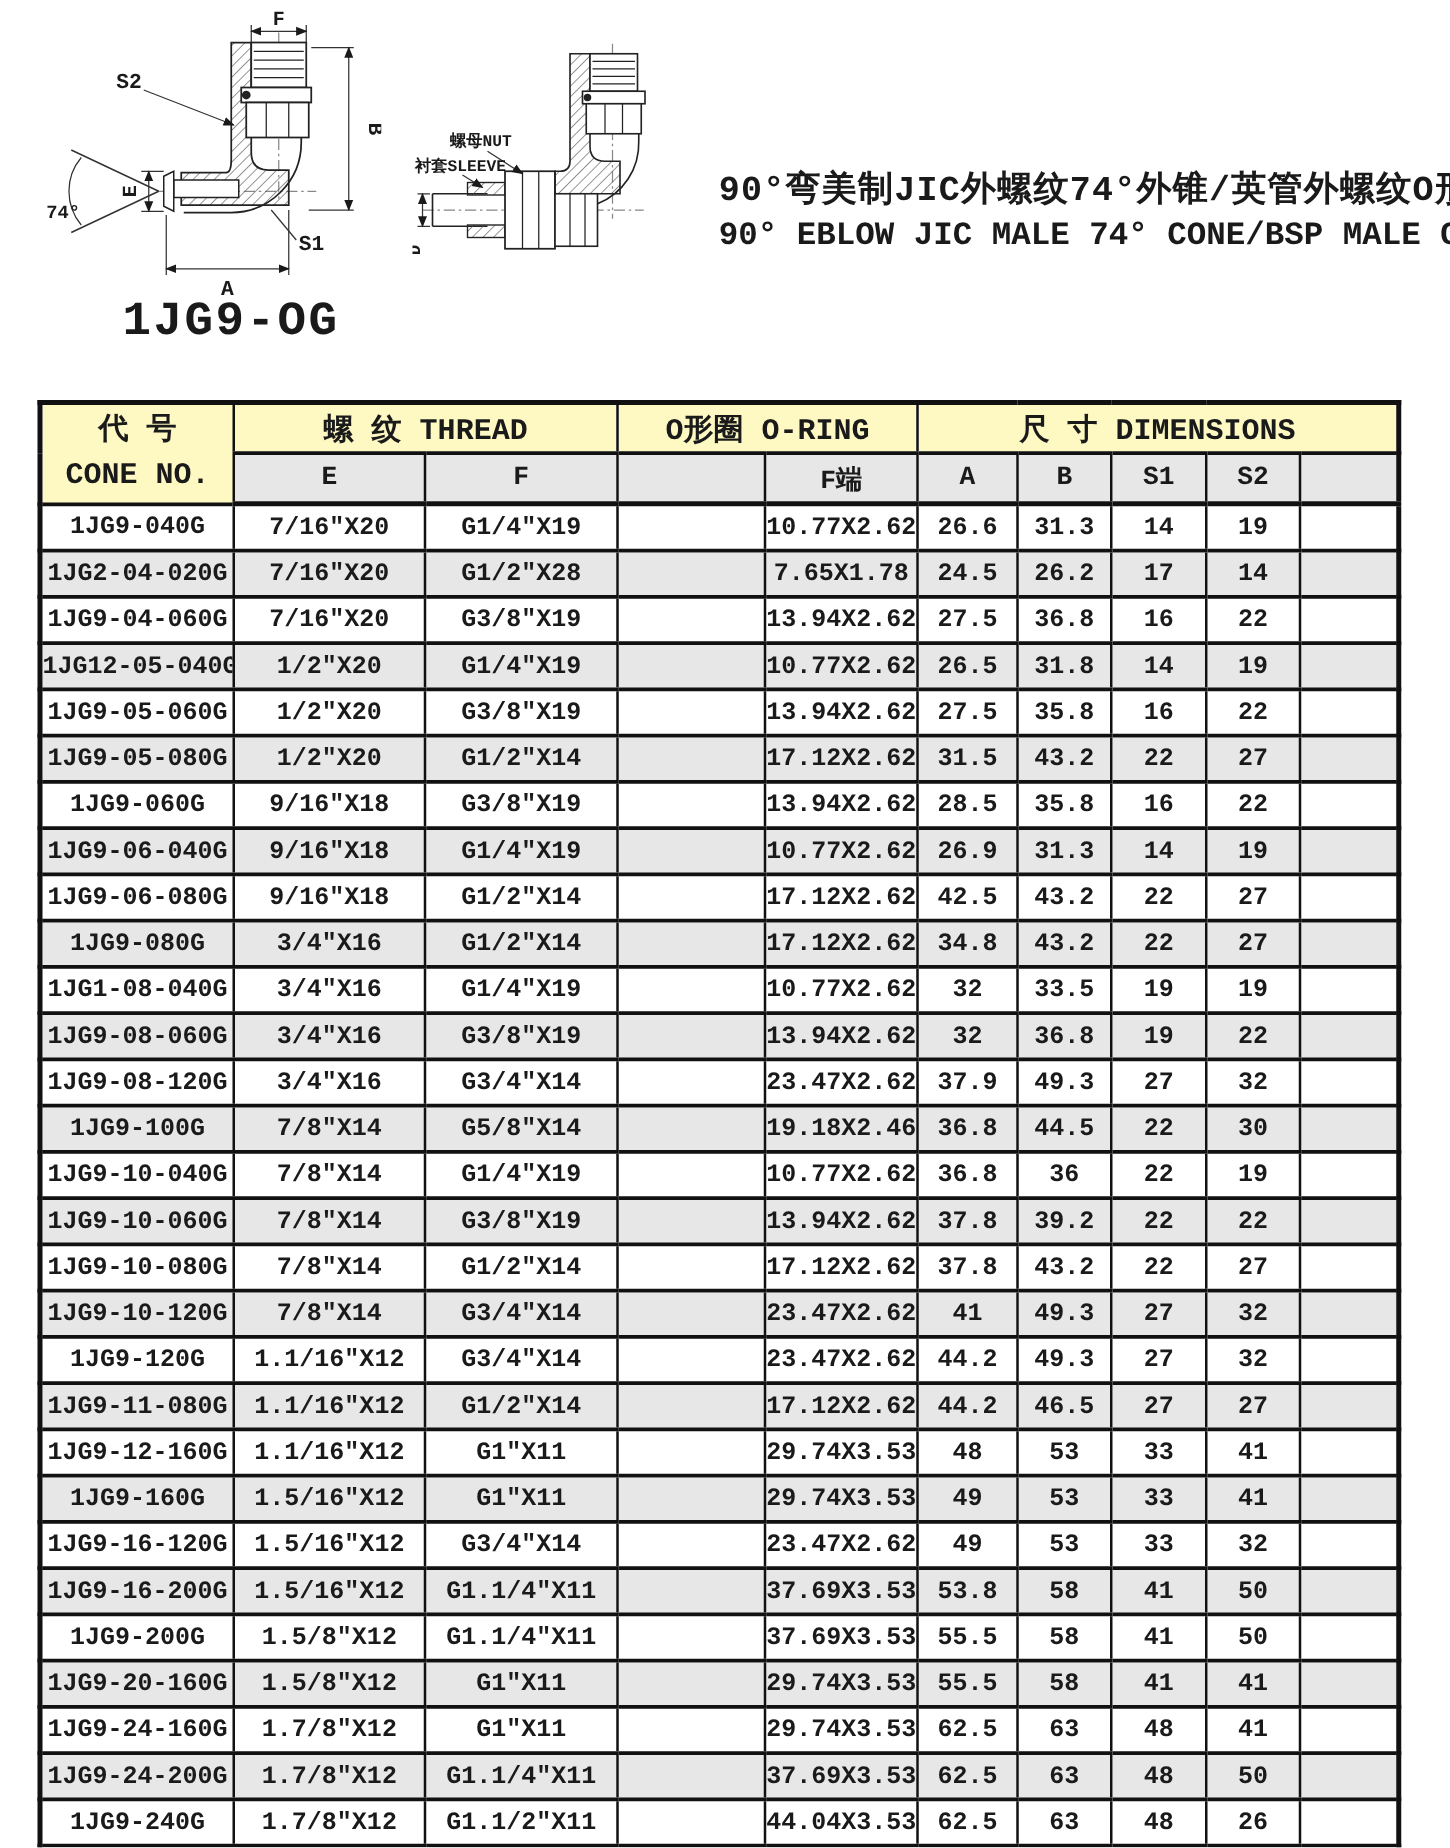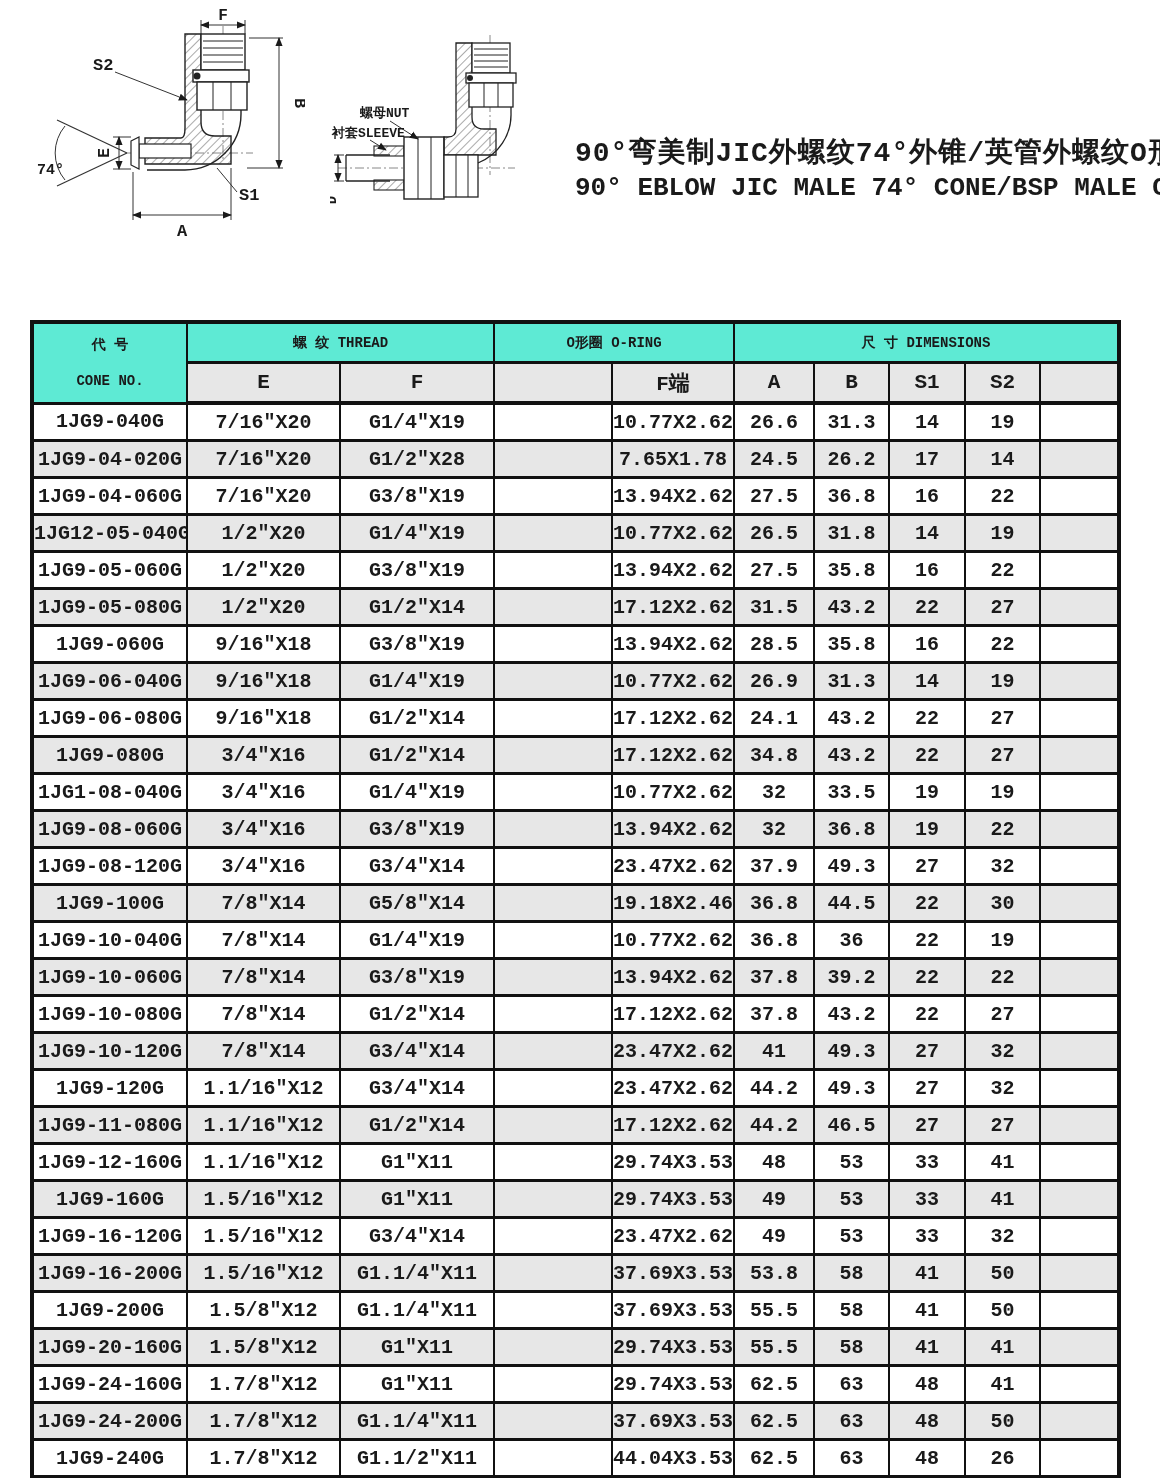--- a/index.html
+++ b/index.html
@@ -32,21 +32,21 @@
     border:4px solid #111;
   }
   table.spec td{
     border:2px solid #111;
     border-top-width:3px;border-bottom-width:3px;
     text-align:center;vertical-align:middle;
     font-size:20px;font-weight:bold;
     padding:0;white-space:nowrap;overflow:hidden;
     height:34px;
   }
-  tr.h1 td{height:37px;border-bottom-width:2px;background:#5eead4;font-size:14px;}
+  tr.h1 td{height:37px;border-bottom-width:2px;background:#fef9c3;font-size:24px;}
   tr.h2 td{height:37px;border-bottom-width:4px;background:#e7e7e7;font-size:21px;}
   td.part-head{border-bottom-width:4px;}
   td.part-head div{line-height:36px;}
   tbody tr:nth-child(even) td{background:#e7e7e7;}
   tfoot td.note{
     border-top-width:3px;
     text-align:left;vertical-align:top;
     font-size:19px;font-weight:bold;
     padding:5px 8px 4px 6px;
     white-space:nowrap;
@@ -116,20 +116,21 @@
     <line x1="98" y1="207" x2="196" y2="207" stroke="#333" stroke-width="1" marker-start="url(#ar1)" marker-end="url(#ar1)"></line>
     <text x="147" y="228" font-size="17" font-weight="bold" text-anchor="middle">A</text>
 
     <text x="58" y="62" font-size="17" font-weight="bold">S2</text>
     <line x1="80" y1="64" x2="152" y2="92" stroke="#333" stroke-width="1" marker-end="url(#ar1)"></line>
 
     <text x="204" y="192" font-size="17" font-weight="bold">S1</text>
     <line x1="202" y1="184" x2="182" y2="160" stroke="#333" stroke-width="1"></line>
   </svg>
 
+  <div class="part-code">1JG9-OG</div>
 
   <svg id="drawing2" class="drawing" width="250" height="215" viewBox="0 0 250 215">
     <defs>
       <pattern id="h2" width="6" height="6" patternUnits="userSpaceOnUse" patternTransform="rotate(45)">
         <line x1="0" y1="0" x2="0" y2="6" stroke="#555" stroke-width="1"></line>
       </pattern>
       <marker id="ar2" viewBox="0 0 10 10" refX="9" refY="5" markerWidth="9" markerHeight="9" orient="auto-start-reverse">
         <path d="M0,1 L10,5 L0,9 z" fill="#1a1a1a"></path>
       </marker>
     </defs>
@@ -228,21 +229,21 @@
           <td>G1/4″X19</td>
           <td></td>
           <td>10.77X2.62</td>
           <td>26.6</td>
           <td>31.3</td>
           <td>14</td>
           <td>19</td>
           <td></td>
         </tr>
         <tr>
-          <td>1JG9-04-020G</td>
+          <td>1JG2-04-020G</td>
           <td>7/16″X20</td>
           <td>G1/2″X28</td>
           <td></td>
           <td>7.65X1.78</td>
           <td>24.5</td>
           <td>26.2</td>
           <td>17</td>
           <td>14</td>
           <td></td>
         </tr>
@@ -317,21 +318,21 @@
           <td>14</td>
           <td>19</td>
           <td></td>
         </tr>
         <tr>
           <td>1JG9-06-080G</td>
           <td>9/16″X18</td>
           <td>G1/2″X14</td>
           <td></td>
           <td>17.12X2.62</td>
-          <td>24.1</td>
+          <td>42.5</td>
           <td>43.2</td>
           <td>22</td>
           <td>27</td>
           <td></td>
         </tr>
         <tr>
           <td>1JG9-080G</td>
           <td>3/4″X16</td>
           <td>G1/2″X14</td>
           <td></td>

